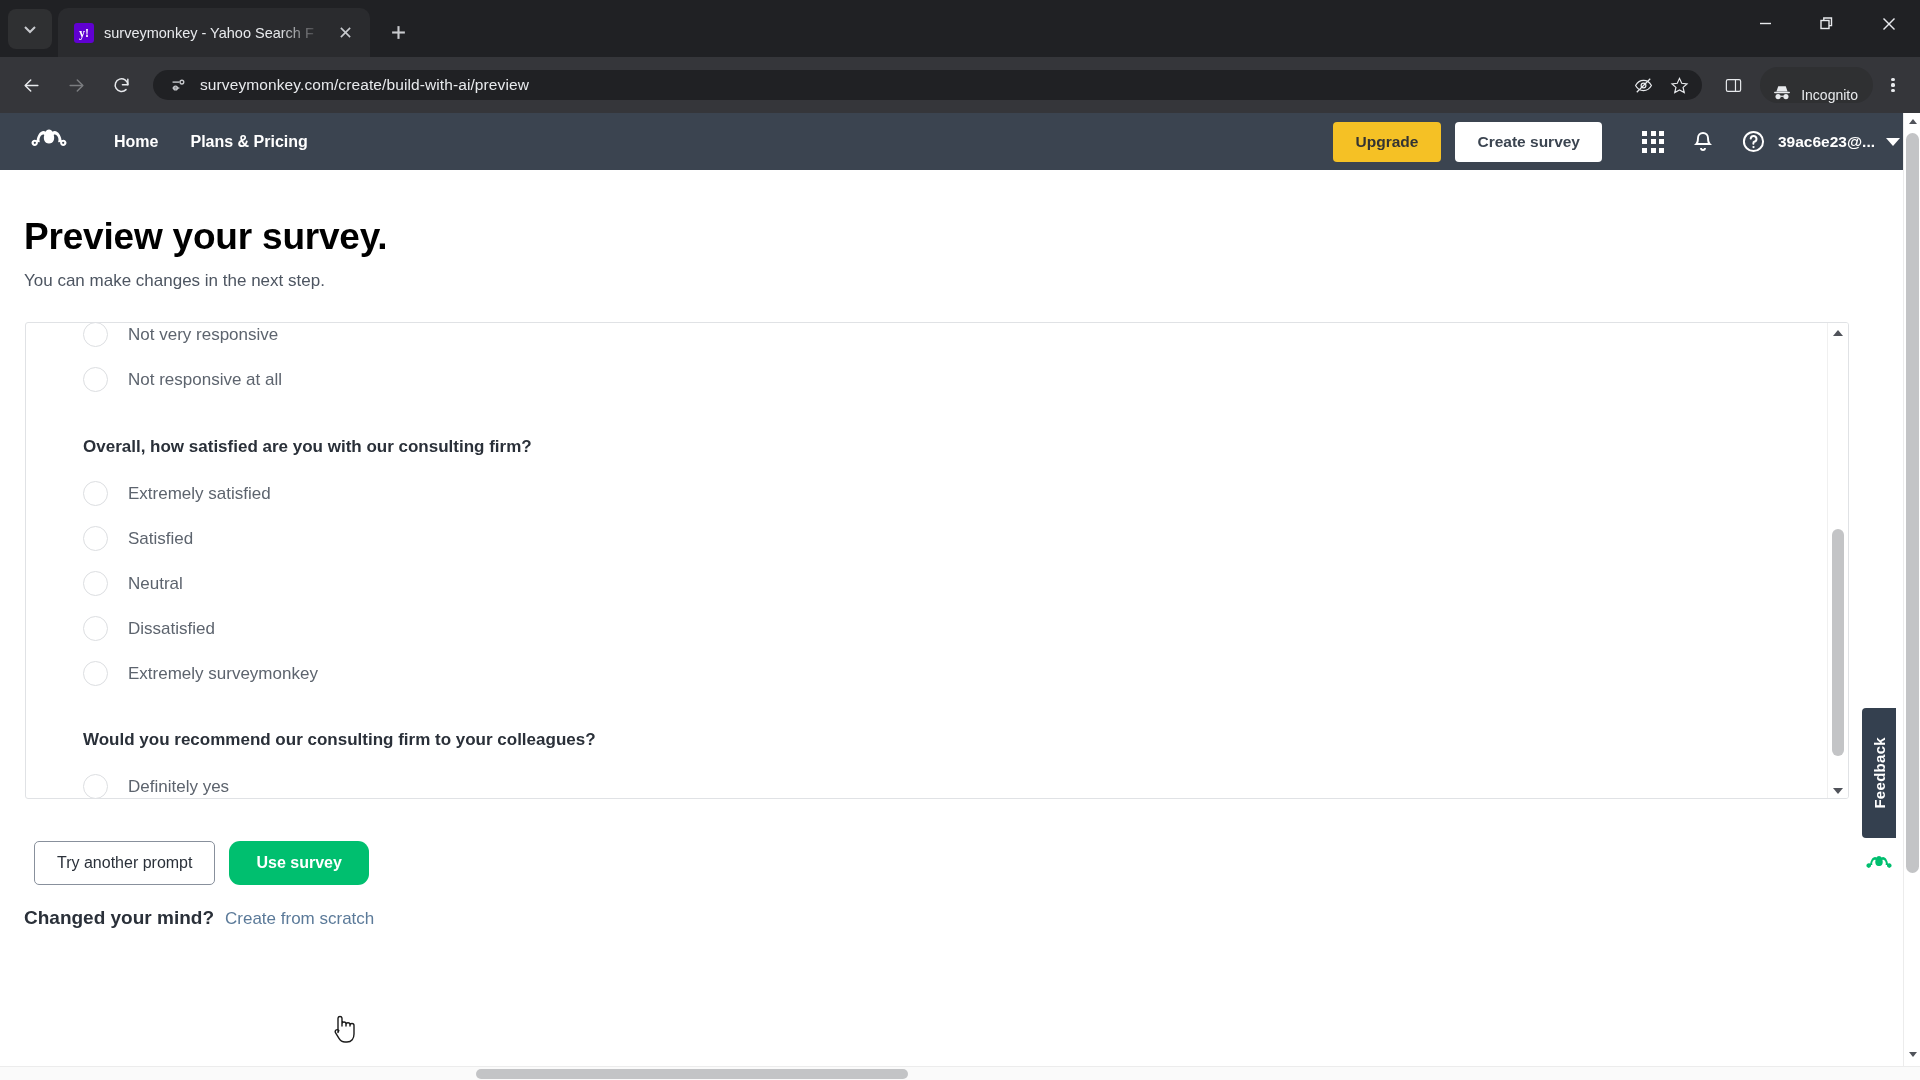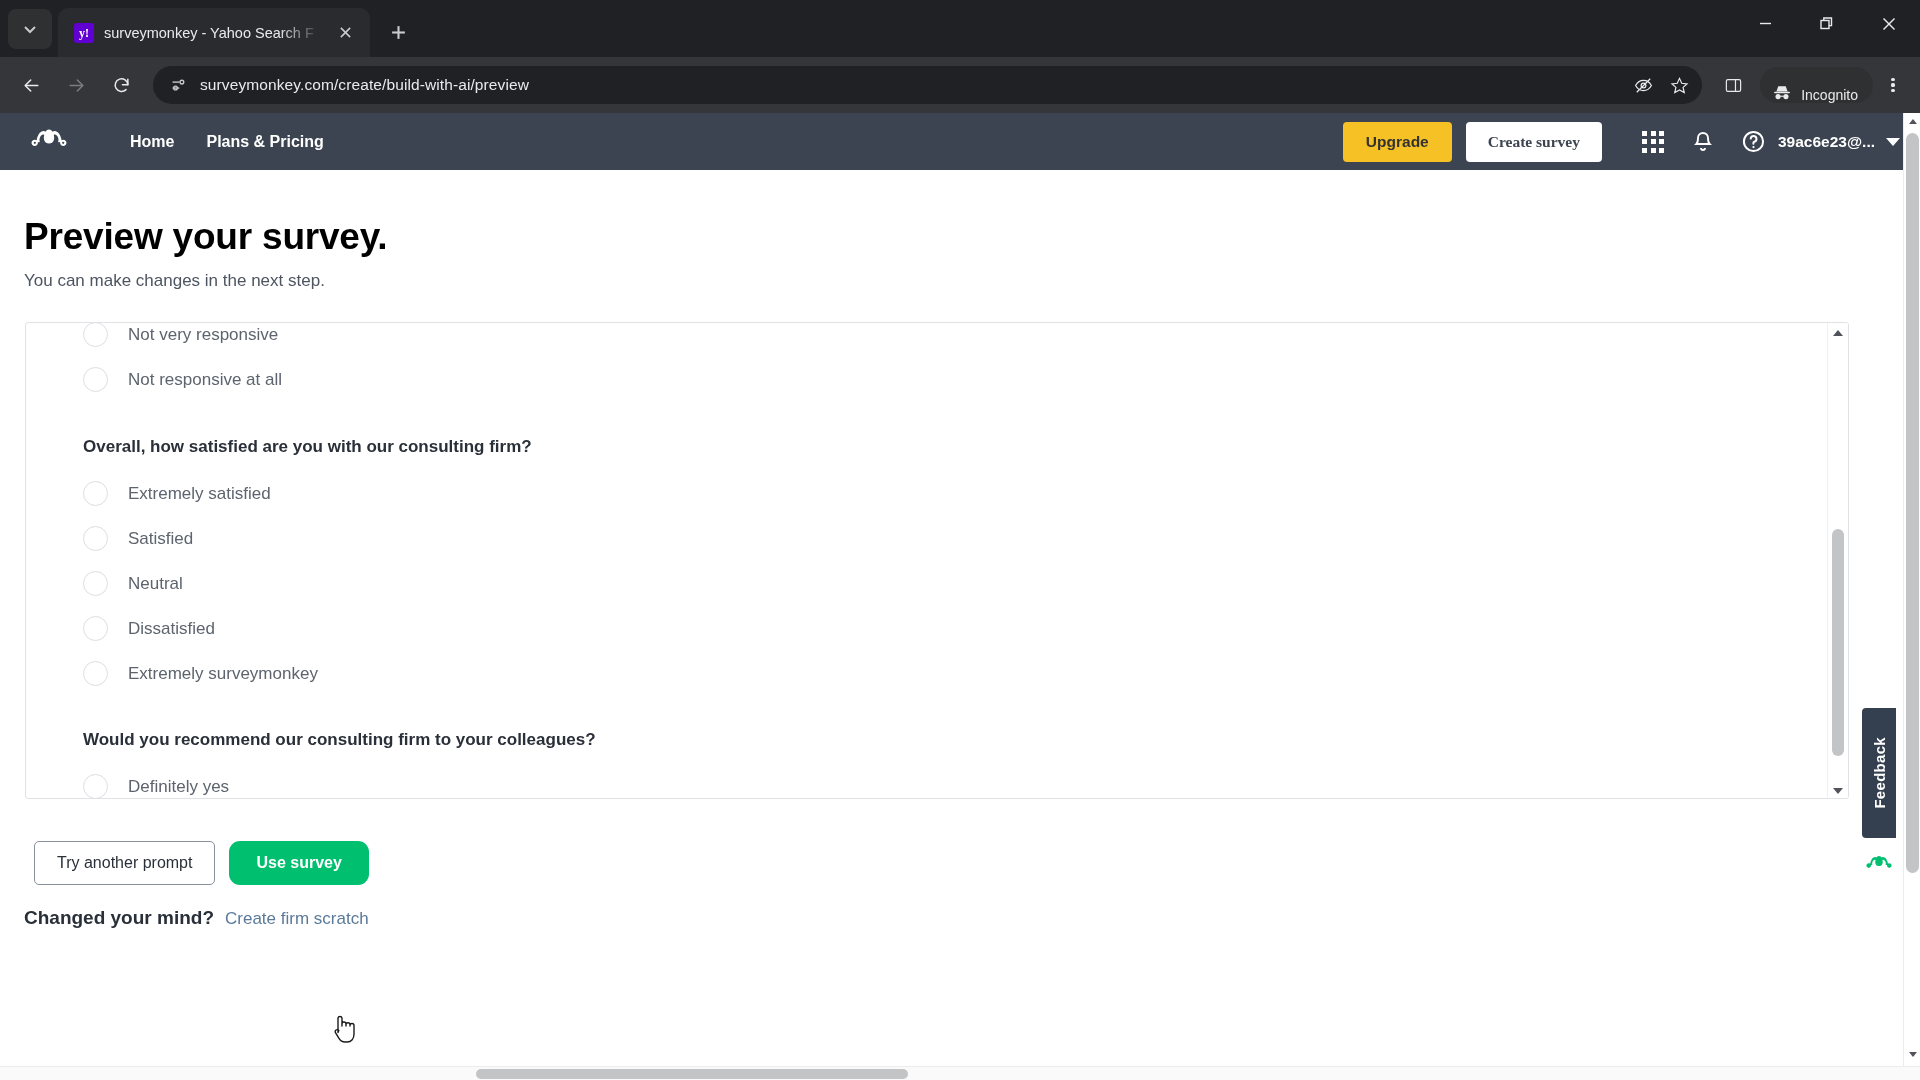--- a/index.html
+++ b/index.html
@@ -56,21 +56,21 @@
   .toolbar {
     height:56px; background:#35363a; display:flex; align-items:center;
     padding:0 10px; gap:3px;
   }
   .navbtn { width:42px; height:42px; border-radius:50%; display:flex;
             align-items:center; justify-content:center; cursor:pointer; flex:0 0 auto; }
   .navbtn svg { width:19px; height:19px; stroke:#e8eaed; fill:none; stroke-width:1.9;
                 stroke-linecap:round; stroke-linejoin:round; }
   .navbtn.disabled svg { stroke:#7b7d80; }
   .omnibox {
-    flex:1 1 auto; height:38px; background:#202124; border-radius:19px;
+    flex:1 1 auto; height:30px; background:#202124; border-radius:19px;
     display:flex; align-items:center; padding:0 6px 0 15px; margin:0 8px; gap:12px;
     cursor:text;
   }
   .omni-icon { width:20px; height:20px; flex:0 0 auto; display:flex; align-items:center; justify-content:center; }
   .omni-icon svg { width:17px; height:17px; stroke:#c8cace; fill:none; stroke-width:1.6; }
   .omni-url { flex:1 1 auto; font-size:15.5px; color:#e8eaed; white-space:nowrap; letter-spacing:.1px; }
   .omni-right { display:flex; align-items:center; gap:2px; }
   .omni-btn { width:34px; height:34px; border-radius:50%; display:flex; align-items:center;
               justify-content:center; cursor:pointer; }
   .omni-btn svg { width:19px; height:19px; stroke:#e8eaed; fill:none; stroke-width:1.5; }
@@ -87,37 +87,37 @@
               cursor:pointer; flex:0 0 auto; }
   .menu-btn .dot { width:3.2px; height:3.2px; background:#e8eaed; border-radius:50%; margin:2.2px 0; }
 
   
   .viewport { position:absolute; top:113px; left:0; width:1920px; height:967px;
               background:#fff; overflow:hidden; }
 
   
   .sm-header {
     height:57px; background:#3b4450; display:flex; align-items:center;
-    padding-left:28px; padding-right:20px; gap:16px;
+    padding-left:28px; padding-right:20px; gap:0;
   }
   .sm-logo { width:44px; height:34px; display:flex; align-items:center; cursor:pointer; flex:0 0 auto; }
   .sm-logo svg { width:42px; height:30px; fill:#fff; }
   .sm-nav { display:flex; align-items:center; gap:0; margin-left:26px; }
   .sm-nav a { font-size:16px; color:#fff; font-weight:bold; text-decoration:none;
               padding:8px 16px; white-space:nowrap; cursor:pointer; }
   .sm-header-right { margin-left:auto; display:flex; align-items:center; gap:0; }
   .btn-upgrade {
     background:#f5c125; color:#333; font-size:15.5px; font-weight:bold;
     border:none; border-radius:4px; padding:11px 23px; cursor:pointer; margin-right:14px;
     font-family:"Liberation Sans", sans-serif;
   }
   .btn-create {
     background:#fff; color:#3b4450; font-size:15.5px; font-weight:bold;
     border:none; border-radius:4px; padding:11px 22px; cursor:pointer;
-    font-family:Liberation Serif, serif;
+    font-family:Liberation Sans, sans-serif;
   }
   .hdr-icon { width:50px; height:44px; display:flex; align-items:center; justify-content:center;
               cursor:pointer; flex:0 0 auto; }
   .hdr-icon:first-of-type { margin-left:26px; }
   .grid-icon { display:grid; grid-template-columns:repeat(3,5px); gap:3.5px; }
   .grid-icon i { width:5px; height:5px; background:#fff; display:block; }
   .hdr-icon svg { fill:none; stroke:#fff; stroke-width:1.9; }
   .account { display:flex; align-items:center; gap:11px; margin-left:0; cursor:pointer; }
   .account-name { font-size:15.5px; color:#fff; font-weight:bold; white-space:nowrap; }
   .caret { width:0; height:0; border-left:7px solid transparent; border-right:7px solid transparent;
@@ -449,21 +449,21 @@
         </div>
       </div>
 
       <div class="footer-row">
         <button class="btn-try">Try another prompt</button>
         <button class="btn-use">Use survey</button>
       </div>
 
       <div class="changed">
         <span>Changed your mind?</span>
-        <a>Create firm scratch</a>
+        <a>Create from scratch</a>
       </div>
     </div>
 
     <div class="feedback">
       <span>Feedback</span>
     </div>
     <div class="fb-logo">
       <svg viewBox="0 0 50 36">
         <path d="M25 3c-2.2 0-3.5 1.4-4.2 2.7-.5-.5-1.3-.9-2.3-.9-2.5 0-4.2 1.6-5.6 3.7-1.5 2.2-2.4 5-2.7 7.3-.6-.4-1.4-.6-2.2-.6C5.7 15.2 4 16.9 4 19s1.7 3.8 3.9 3.8c2.1 0 3.8-1.7 3.8-3.8 0-.3 0-.6-.1-.9.3.1.6.1.9.1.9 0 1.5-.3 1.5-.3s-1-2.7.3-5.5c.9-2 2.4-3.3 3.7-3.3.6 0 1 .2 1.3.5-.4 1.2-.5 2.4-.5 3.3 0 1.1.2 2.3.6 3.3.9 2.2 2.7 3.6 5.6 3.6s4.7-1.4 5.6-3.6c.4-1 .6-2.2.6-3.3 0-.9-.1-2.1-.5-3.3.3-.3.7-.5 1.3-.5 1.3 0 2.8 1.3 3.7 3.3 1.3 2.8.3 5.5.3 5.5s.6.3 1.5.3c.3 0 .6 0 .9-.1-.1.3-.1.6-.1.9 0 2.1 1.7 3.8 3.8 3.8s3.9-1.7 3.9-3.8-1.7-3.8-3.8-3.8c-.8 0-1.6.2-2.2.6-.3-2.3-1.2-5.1-2.7-7.3-1.4-2.1-3.1-3.7-5.6-3.7-1 0-1.8.4-2.3.9C28.5 4.4 27.2 3 25 3z"></path>
       </svg>

